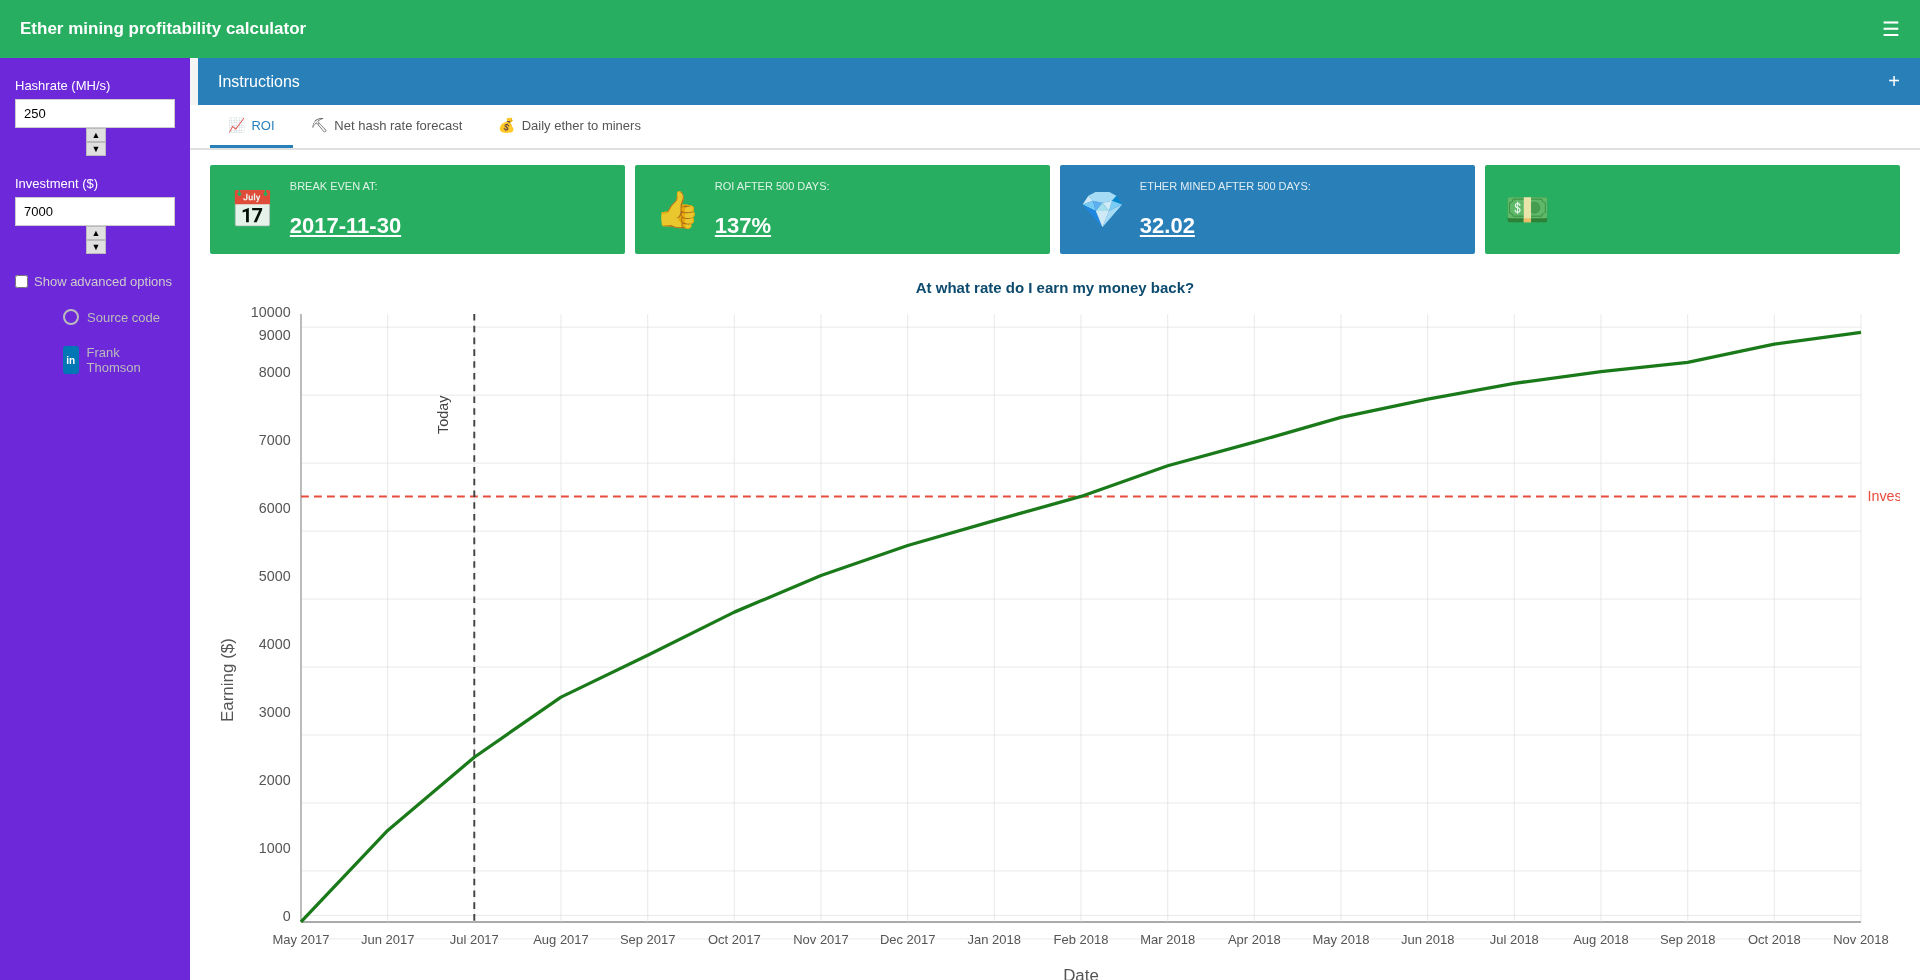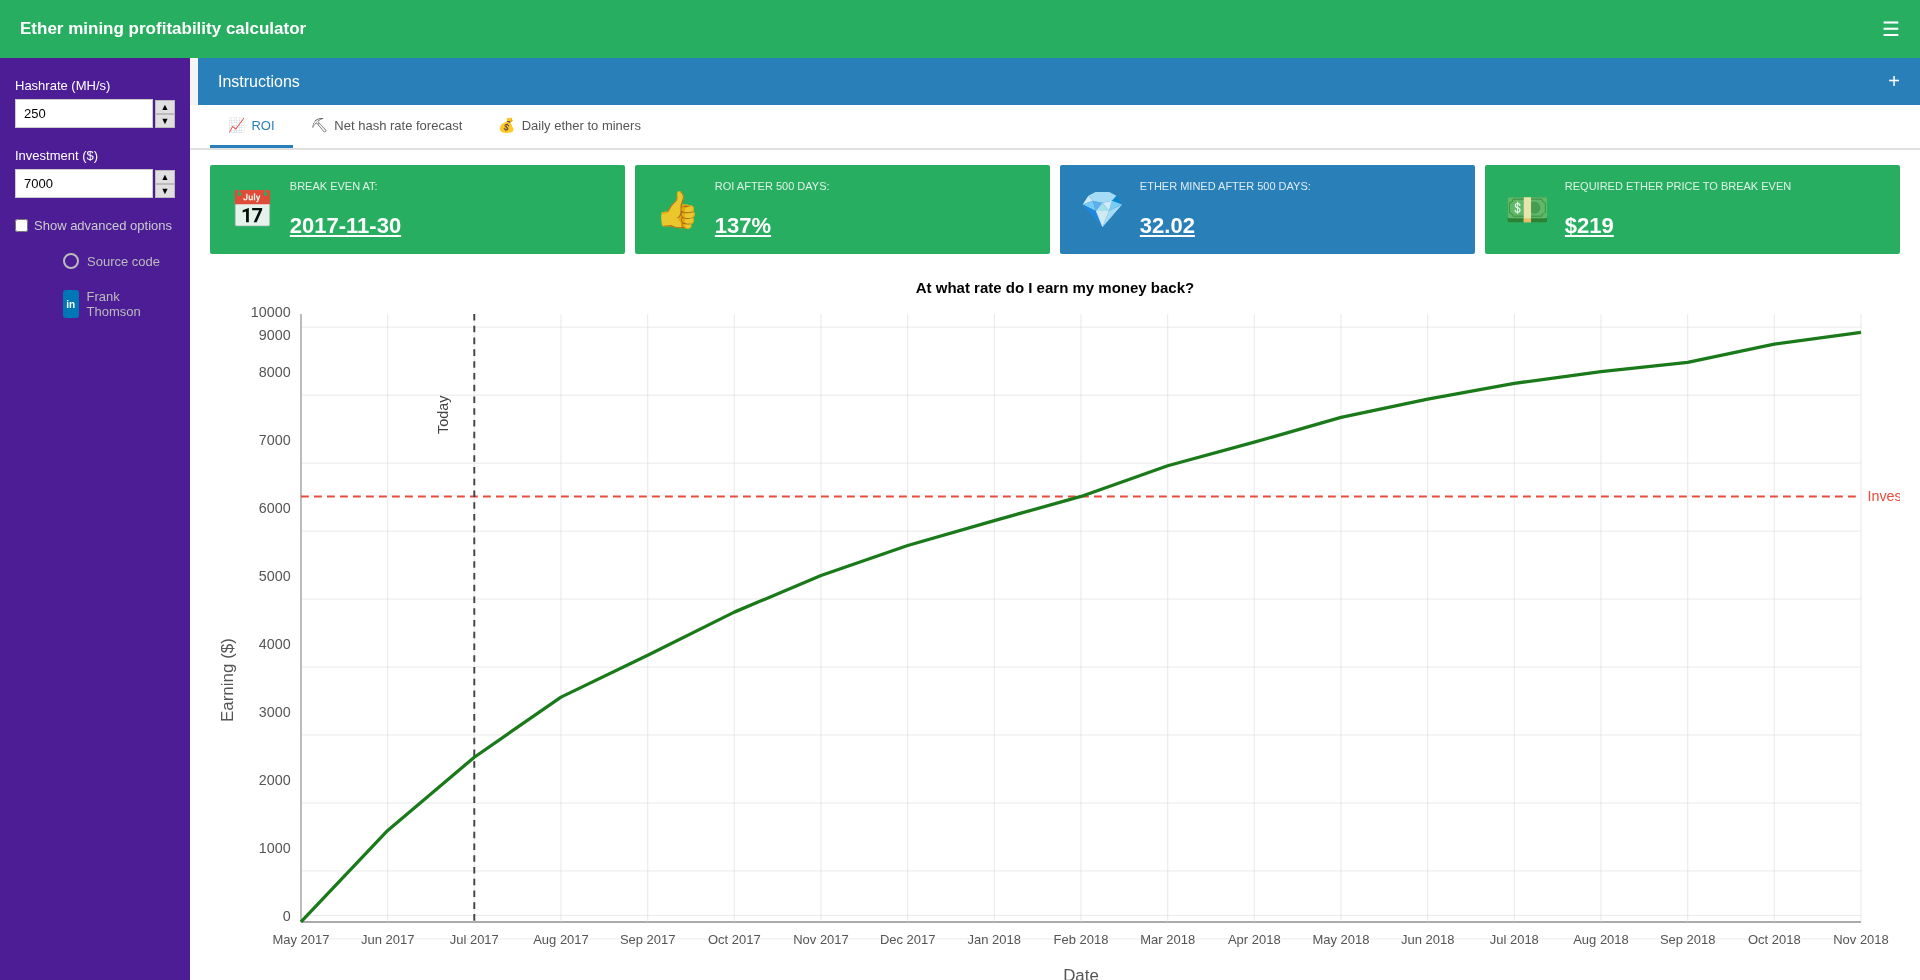--- a/index.html
+++ b/index.html
@@ -20,37 +20,38 @@
 
     
     .main-layout {
       display: flex;
       flex: 1;
       overflow: hidden;
     }
 
     
     .sidebar {
-      background: #4c1d95;
+      background: #6d28d9;
       color: #ccc;
       width: 190px;
       flex-shrink: 0;
       padding: 20px 15px;
       display: flex;
       flex-direction: column;
       gap: 20px;
     }
     .sidebar-label {
       color: #fff;
       font-size: 13px;
       margin-bottom: 6px;
     }
     .sidebar-input-wrap {
       display: flex;
-      align-items: flex-end;
+      align-items: center;
+      flex-direction: column;
     }
     .sidebar-input {
       background: #fff;
       border: 1px solid #ccc;
       padding: 6px 8px;
       font-size: 13px;
       width: 100%;
       outline: none;
     }
     .sidebar-spinner {
@@ -187,21 +188,21 @@
       padding: 10px 20px 10px 20px;
       overflow: hidden;
       display: flex;
       flex-direction: column;
     }
     .chart-title {
       text-align: center;
       font-size: 15px;
       font-weight: bold;
       margin-bottom: 5px;
-      color: #000000;
+      color: #0c4a6e;
     }
     .chart-wrap {
       flex: 1;
       position: relative;
     }
     svg.chart-svg {
       width: 100%;
       height: 100%;
     }
   </style>
@@ -293,24 +294,20 @@
       </div>
       <div class="stat-card blue">
         <span class="stat-icon">💎</span>
         <div class="stat-info">
           <span class="stat-label">ETHER MINED AFTER 500 DAYS:</span>
           <span class="stat-value">32.02</span>
         </div>
       </div>
       <div class="stat-card green">
         <span class="stat-icon">💵</span>
-        <div class="stat-info">
-          <span class="stat-label">REQUIRED ETHER PRICE TO BREAK EVEN</span>
-          <span class="stat-value">$219</span>
-        </div>
       </div>
     </div>
 
     <div class="chart-container">
       <div class="chart-title">At what rate do I earn my money back?</div>
       <div class="chart-wrap">
         <svg class="chart-svg" viewBox="0 0 1300 550" preserveAspectRatio="none">
 
           <text x="18" y="290" font-size="13" fill="#555" text-anchor="middle" transform="rotate(-90,18,290)">Earning ($)</text>
 

